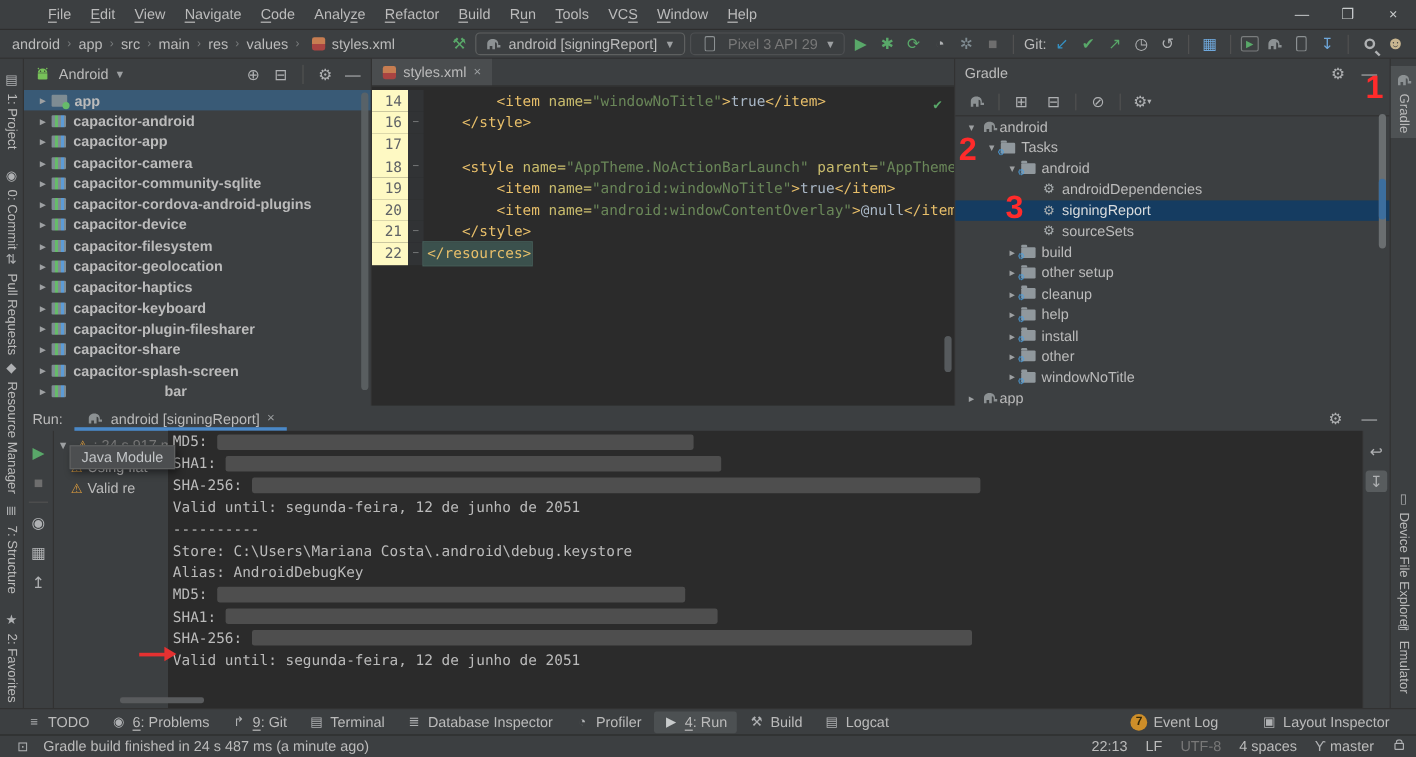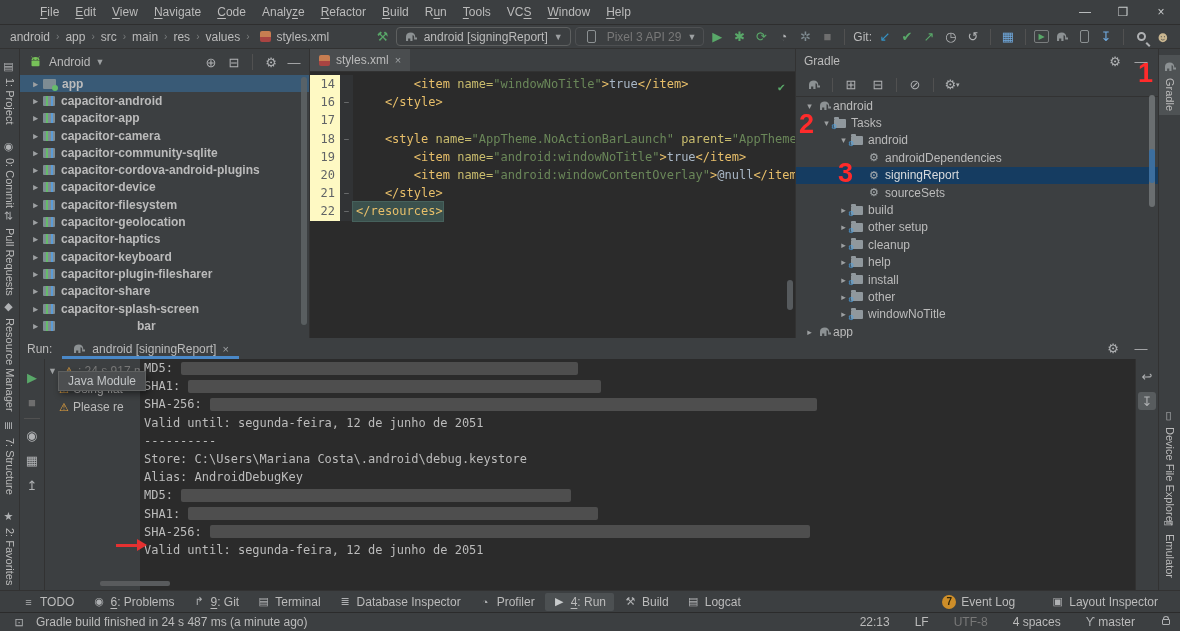--- a/index.html
+++ b/index.html
@@ -108,21 +108,21 @@
   #h-scroll{position:absolute;left:80px;bottom:4px;width:70px;height:5px;background:#595B5D;border-radius:2px}
 
   
   #bottombar{left:0;top:590px;width:1180px;height:22px;display:flex;align-items:center;padding:0 14px;gap:2px;border-top:1px solid #323232}
   .bb-item{display:flex;align-items:center;gap:5px;padding:2px 8px;border-radius:2px;white-space:nowrap}
   .bb-item.active{background:#4C5052}
   .bb-item .ic{width:13px;height:13px;font-size:11px}
   #bb-right{margin-left:auto;display:flex;gap:20px}
   .badge{width:14px;height:14px;border-radius:50%;background:#CE8E29;color:#342707;font-size:10px;font-weight:bold;display:inline-flex;align-items:center;justify-content:center}
   #statusbar{left:0;top:612px;width:1180px;height:19px;display:flex;align-items:center;gap:8px;padding:0 10px;border-top:1px solid #2B2B2B}
-  #sb-right{margin-left:auto;display:flex;align-items:center;gap:25px}
+  #sb-right{margin-left:auto;display:flex;align-items:center;gap:15px}
   .muted{color:#787878}
   .lock{width:8px;height:6px;border:1px solid #AFB1B3;border-radius:1px;position:relative;display:inline-block;margin-left:2px}
   .lock::before{content:"";position:absolute;left:0px;top:-4px;width:4px;height:3px;border:1px solid #AFB1B3;border-bottom:none;border-radius:3px 3px 0 0}
 
   
   .ann{position:absolute;color:#FF2B2B;font-size:27px;font-weight:bold;z-index:9;line-height:1}
   #red-arrow{position:absolute;left:96px;top:206px;width:22px;height:3px;background:#E53131;z-index:9}
   #red-arrow::after{content:"";position:absolute;right:-9px;top:-5px;border-left:10px solid #E53131;border-top:6px solid transparent;border-bottom:6px solid transparent}
 </style>
 </head>
@@ -530,21 +530,21 @@
       <span class="warn">⚠</span>
       <span class="rt-time">; 24 s 917 ms</span>
     </div>
     <div id="r-warnings">
         <div class="rt-row" style="padding-left: 14px;">
           <span class="warn">⚠</span>
           <span>Using flat</span>
         </div>
         <div class="rt-row" style="padding-left: 14px;">
           <span class="warn">⚠</span>
-          <span>Please re</span>
+          <span>Valid re</span>
         </div>
       </div>
   </div>
   <div id="r-console">
       <div class="con-line"><span>MD5:</span><span class="redact" style="width: 397px;"></span></div>
       <div class="con-line"><span>SHA1:</span><span class="redact" style="width: 413px;"></span></div>
       <div class="con-line"><span>SHA-256:</span><span class="redact" style="width: 607px;"></span></div>
       <div class="con-line"><span>Valid until: segunda-feira, 12 de junho de 2051</span></div>
       <div class="con-line"><span>----------</span></div>
       <div class="con-line"><span>Store: C:\Users\Mariana Costa\.android\debug.keystore</span></div>

